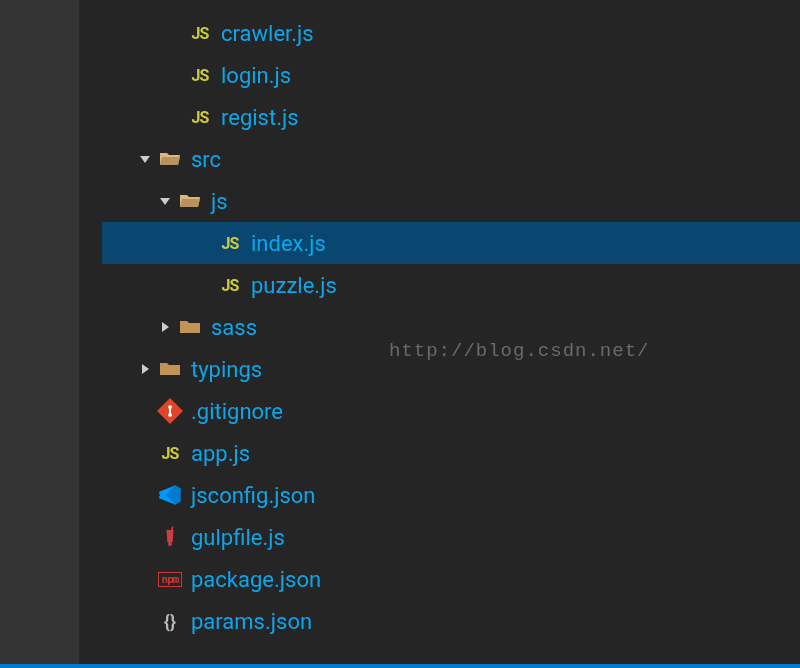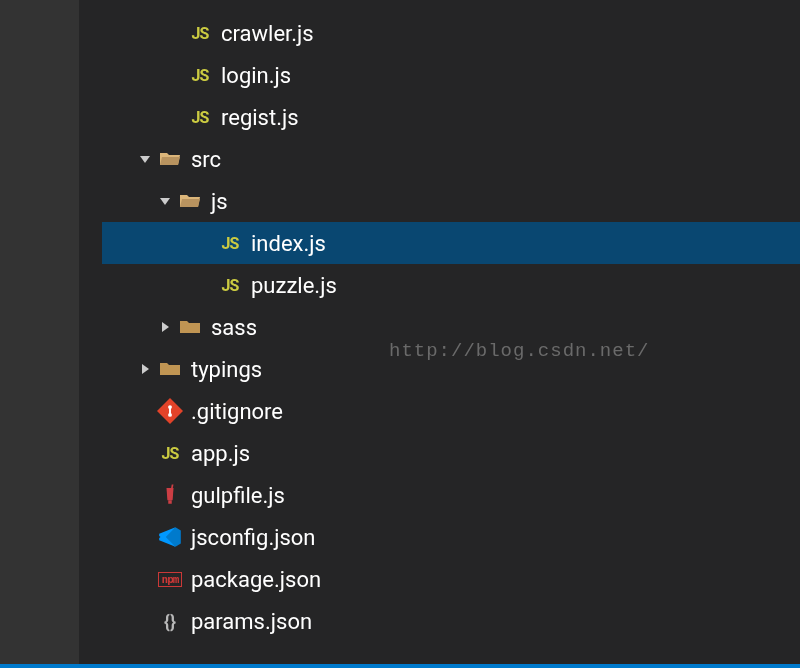--- a/index.html
+++ b/index.html
@@ -87,21 +87,21 @@
       padding: 0 3px;
       letter-spacing: -1px;
       text-align: right;
     }
     .json-braces {
       color: #b8b8b8;
       font-weight: bold;
       font-size: 18px;
     }
     .label {
-      color: #ffffff;
+      color: #0ea5e9;
     }
     .watermark {
       position: absolute;
       top: 340px;
       left: 310px;
       color: #6a6a6a;
       font-family: "Courier New", monospace;
       font-size: 19px;
       pointer-events: none;
       letter-spacing: 1px;
@@ -234,42 +234,42 @@
 
     <div class="tree-item indent-1">
       <span class="icon">
           <span class="js-icon">JS</span>
         </span>
       <span class="label">app.js</span>
     </div>
 
     <div class="tree-item indent-1">
       <span class="icon">
+        <svg viewBox="0 0 24 24">
+            <path fill="#007acc" d="M17 3 L22 6 L22 18 L17 21 L6 12 Z"></path>
+            <path fill="#0098ff" d="M17 3 L6 14 L2 11 L2 9 L17 3 Z"></path>
+            <path fill="#0098ff" d="M17 21 L6 10 L2 13 L2 15 L17 21 Z"></path>
+          </svg>
+      </span>
+      <span class="label">jsconfig.json</span>
+    </div>
+
+    <div class="tree-item indent-1">
+      <span class="icon">
         <svg viewBox="0 0 16 24" width="14" height="22">
             <path fill="#cc3e44" d="M4 4 L12 4 L11 18 L5 18 Z"></path>
             <rect fill="#cc3e44" x="6" y="18" width="4" height="4"></rect>
             <path fill="#cc3e44" d="M10 0 L12 0 L11 5 L9 5 Z"></path>
           </svg>
       </span>
       <span class="label">gulpfile.js</span>
     </div>
 
     <div class="tree-item indent-1">
       <span class="icon">
-        <svg viewBox="0 0 24 24">
-            <path fill="#007acc" d="M17 3 L22 6 L22 18 L17 21 L6 12 Z"></path>
-            <path fill="#0098ff" d="M17 3 L6 14 L2 11 L2 9 L17 3 Z"></path>
-            <path fill="#0098ff" d="M17 21 L6 10 L2 13 L2 15 L17 21 Z"></path>
-          </svg>
-      </span>
-      <span class="label">jsconfig.json</span>
-    </div>
-
-    <div class="tree-item indent-1">
-      <span class="icon">
         <span class="npm-icon">npm</span>
       </span>
       <span class="label">package.json</span>
     </div>
 
     <div class="tree-item indent-1">
       <span class="icon">
         <span class="json-braces">{}</span>
       </span>
       <span class="label">params.json</span>

